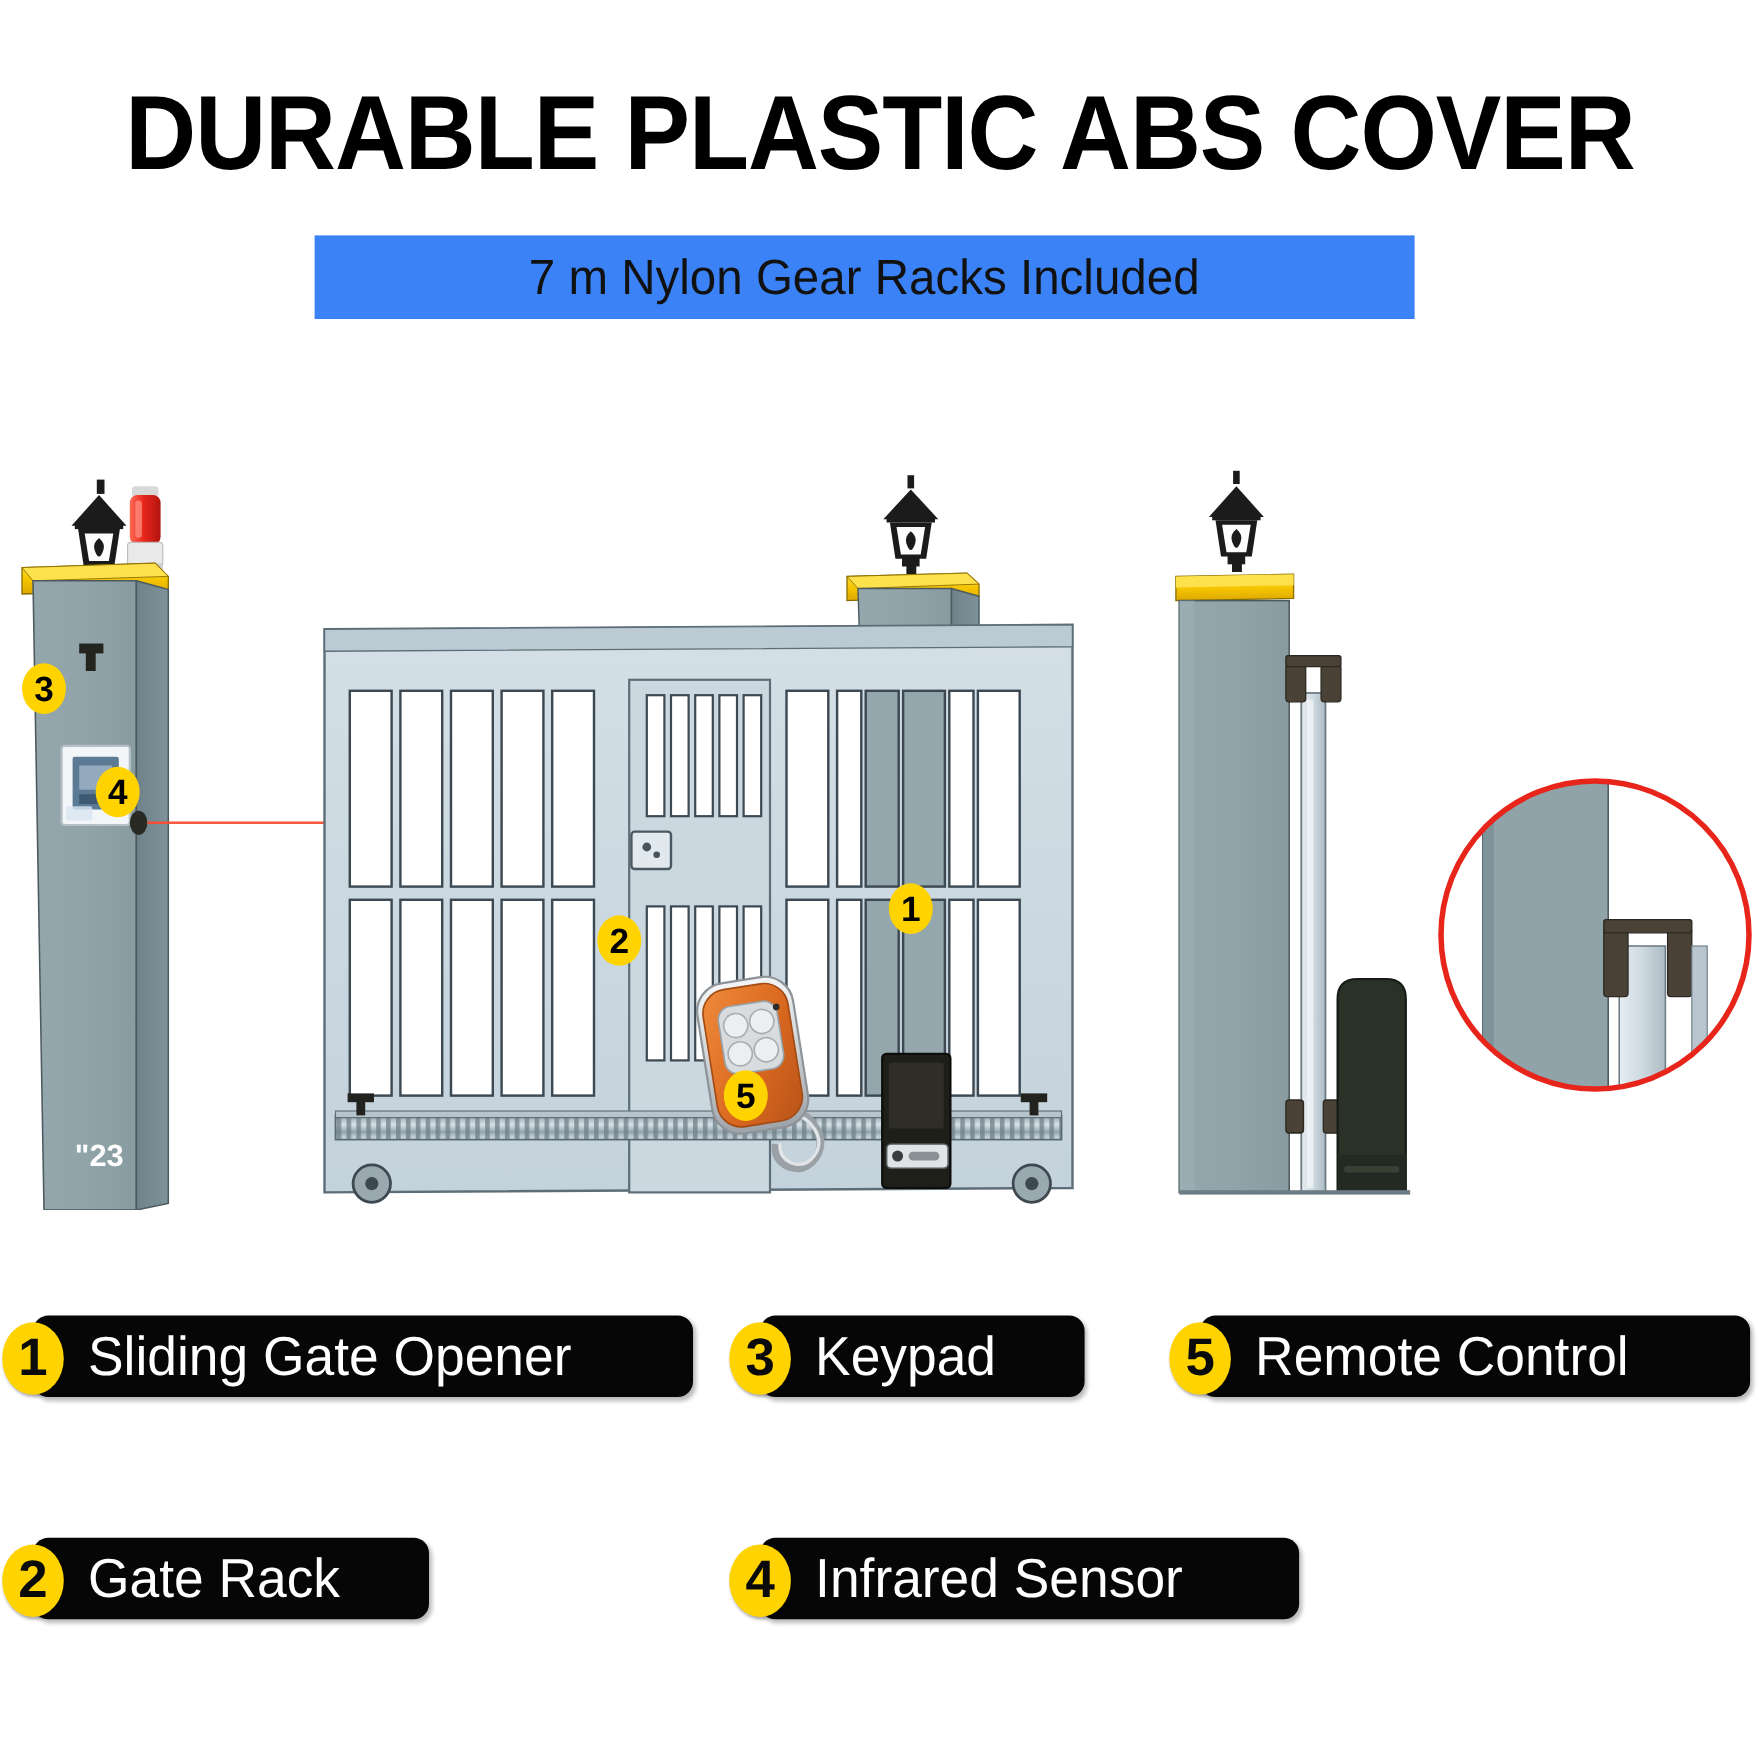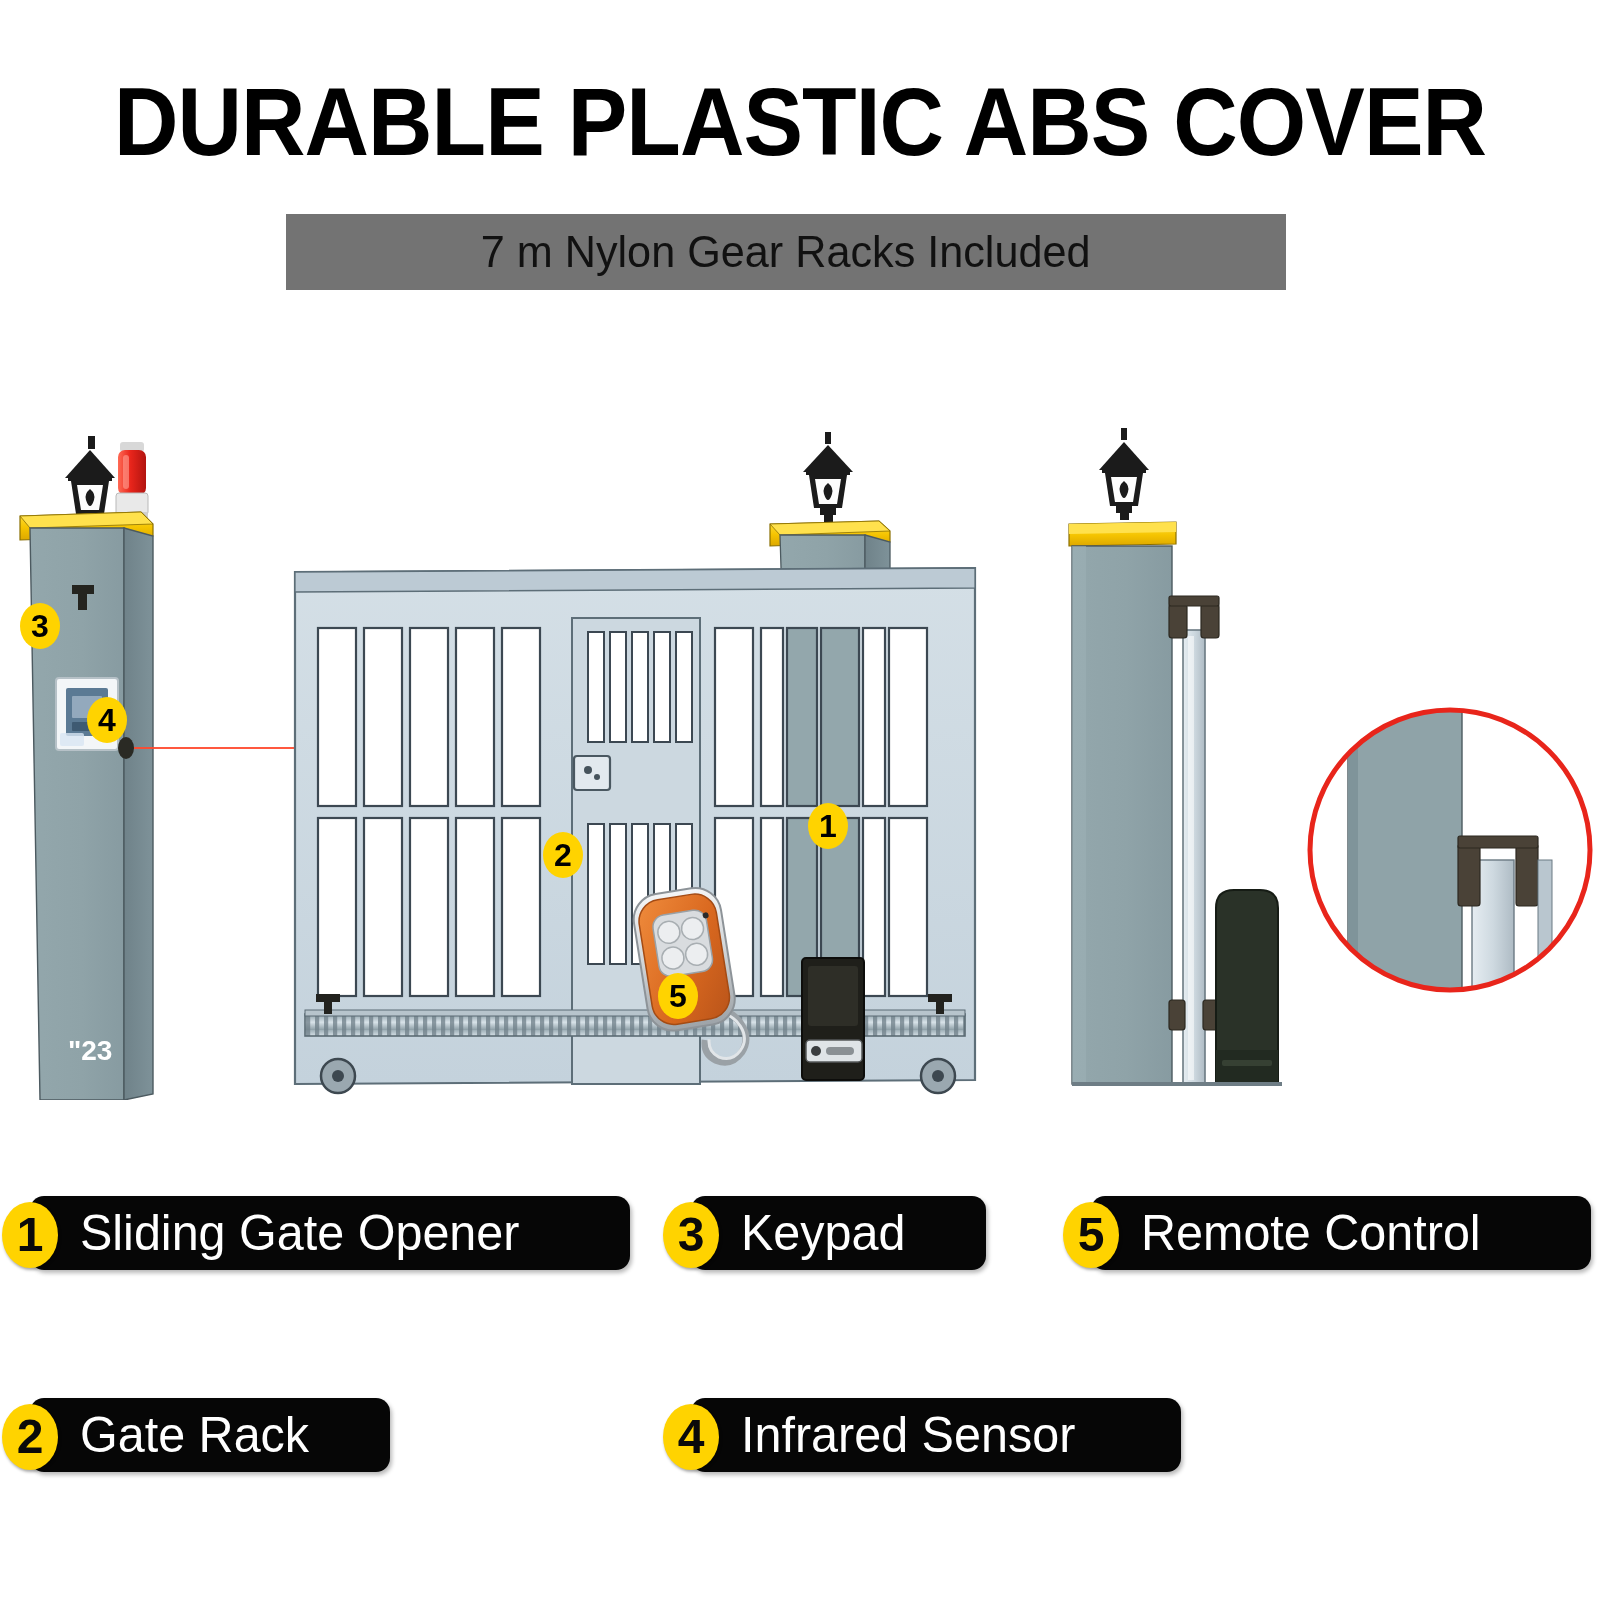--- a/index.html
+++ b/index.html
@@ -31,21 +31,21 @@
     color: #000000;
     transform: scaleX(0.93);
     white-space: nowrap;
   }
   #subtitle-bar {
     position: absolute;
     left: 286px;
     top: 214px;
     width: 1000px;
     height: 76px;
-    background: #737373;
+    background: #3b82f6;
     display: flex;
     align-items: center;
     justify-content: center;
   }
   #subtitle-text {
     font-family: "Liberation Sans", sans-serif;
     font-size: 45px;
     line-height: 50px;
     color: #111111;
     white-space: nowrap;

